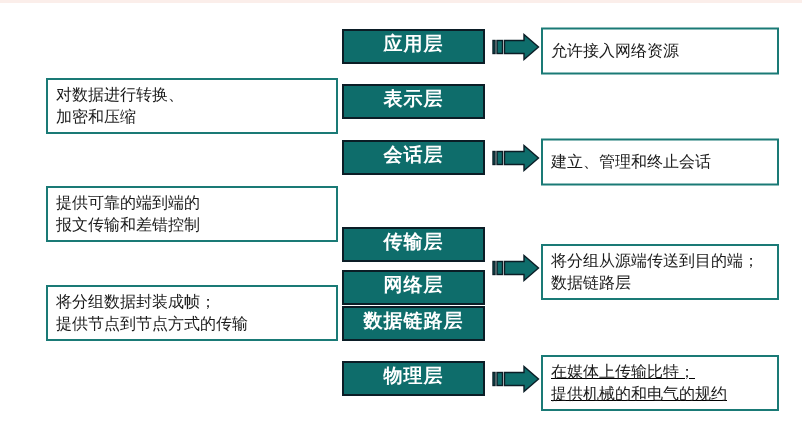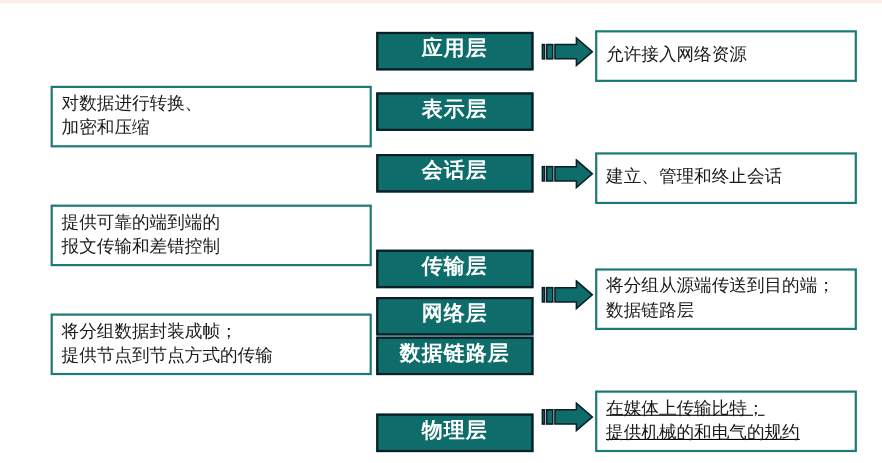--- a/index.html
+++ b/index.html
@@ -161,21 +161,21 @@
           <rect x="5" y="7.5" width="5.5" height="13"></rect>
           <polygon points="12.5,7.5 32,7.5 32,1.5 46.5,14 32,26.5 32,20.5 12.5,20.5"></polygon>
         </svg></div>
       <div class="desc-box side-left" style="top: 313px;">
         <span class="desc-text">将分组数据封装成帧；
 提供节点到节点方式的传输</span>
       </div>
     </div>
 
     <div class="row">
-      <div class="layer-box" style="top: 376px;">
+      <div class="layer-box" style="top: 361px;">
         <span class="layer-label">物理层</span>
       </div>
       <div class="arrow" style="top: 364.5px; left: 492px;"><svg viewBox="0 0 48 28" width="48" height="28">
           <rect x="1" y="7.5" width="2" height="13"></rect>
           <rect x="5" y="7.5" width="5.5" height="13"></rect>
           <polygon points="12.5,7.5 32,7.5 32,1.5 46.5,14 32,26.5 32,20.5 12.5,20.5"></polygon>
         </svg></div>
       <div class="desc-box side-right" style="top: 382.5px; text-decoration: underline;">
         <span class="desc-text">在媒体上传输比特；
 提供机械的和电气的规约</span>

